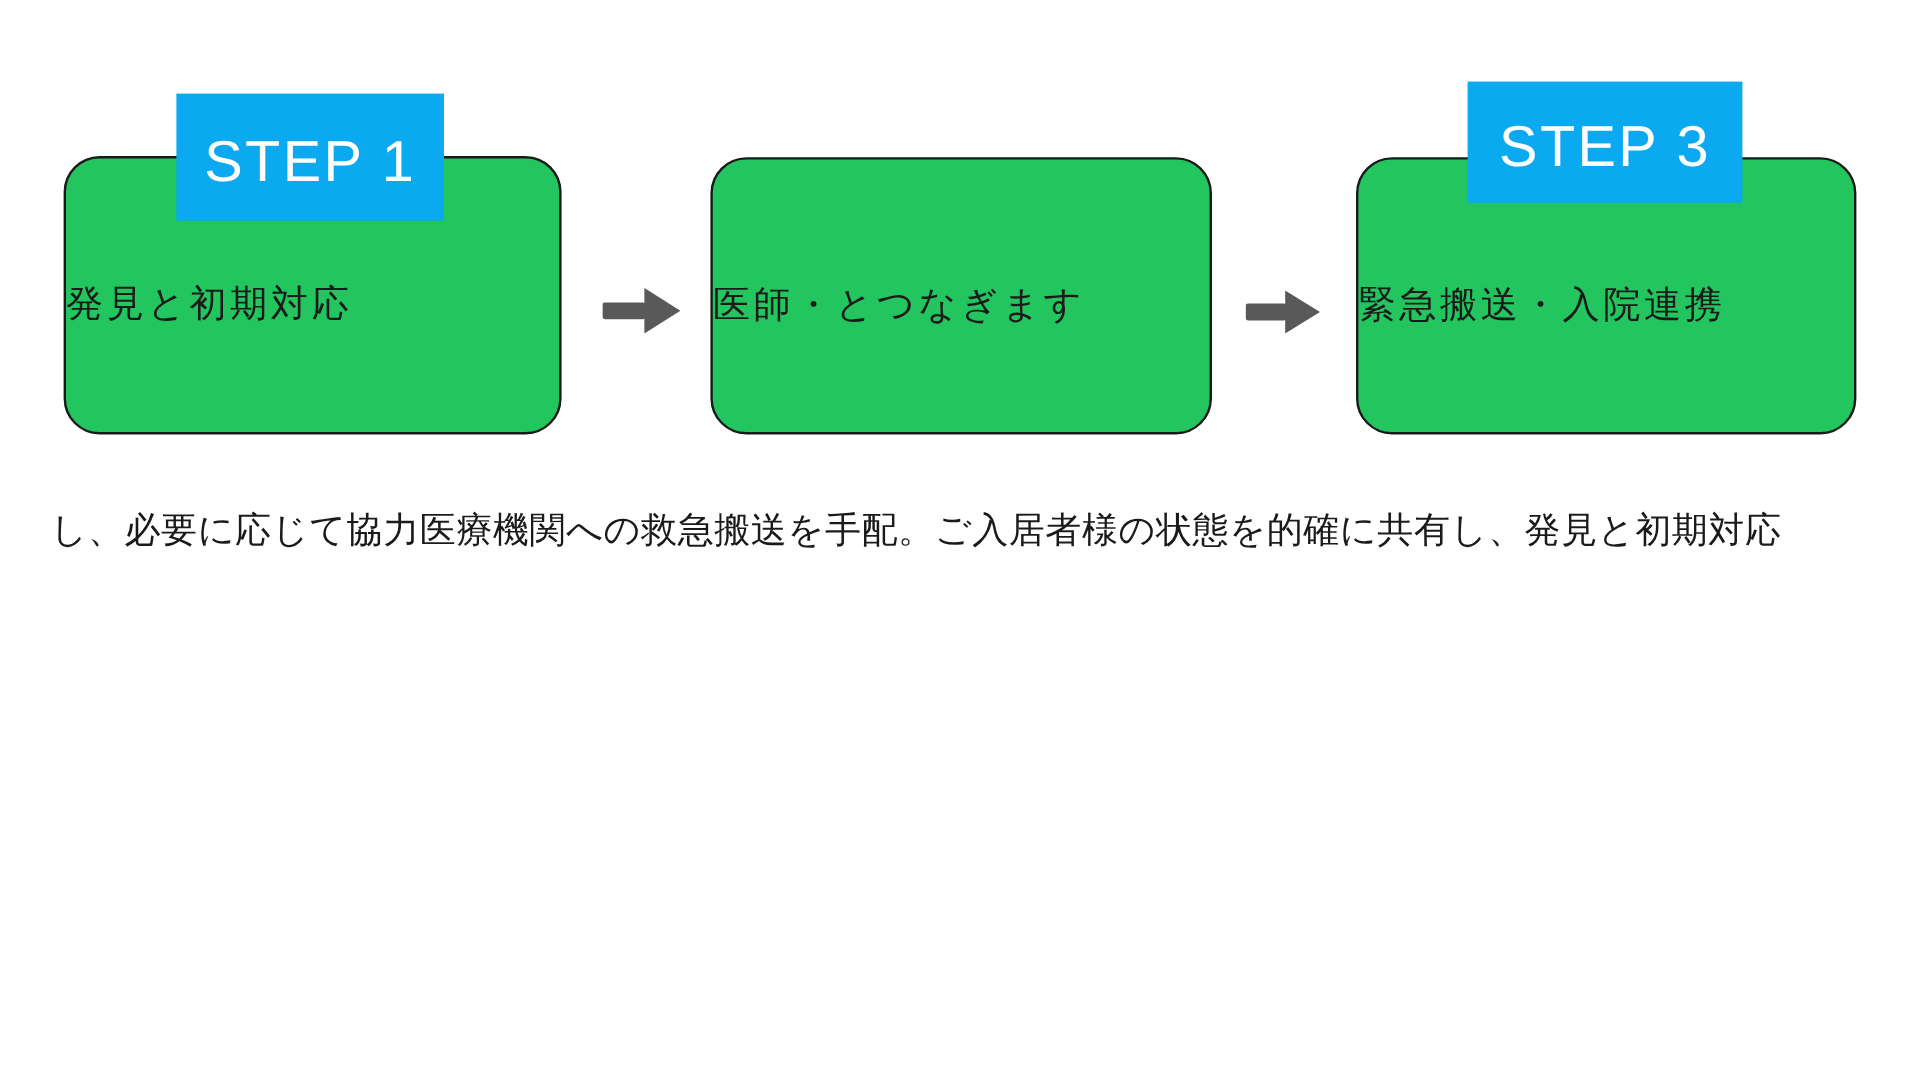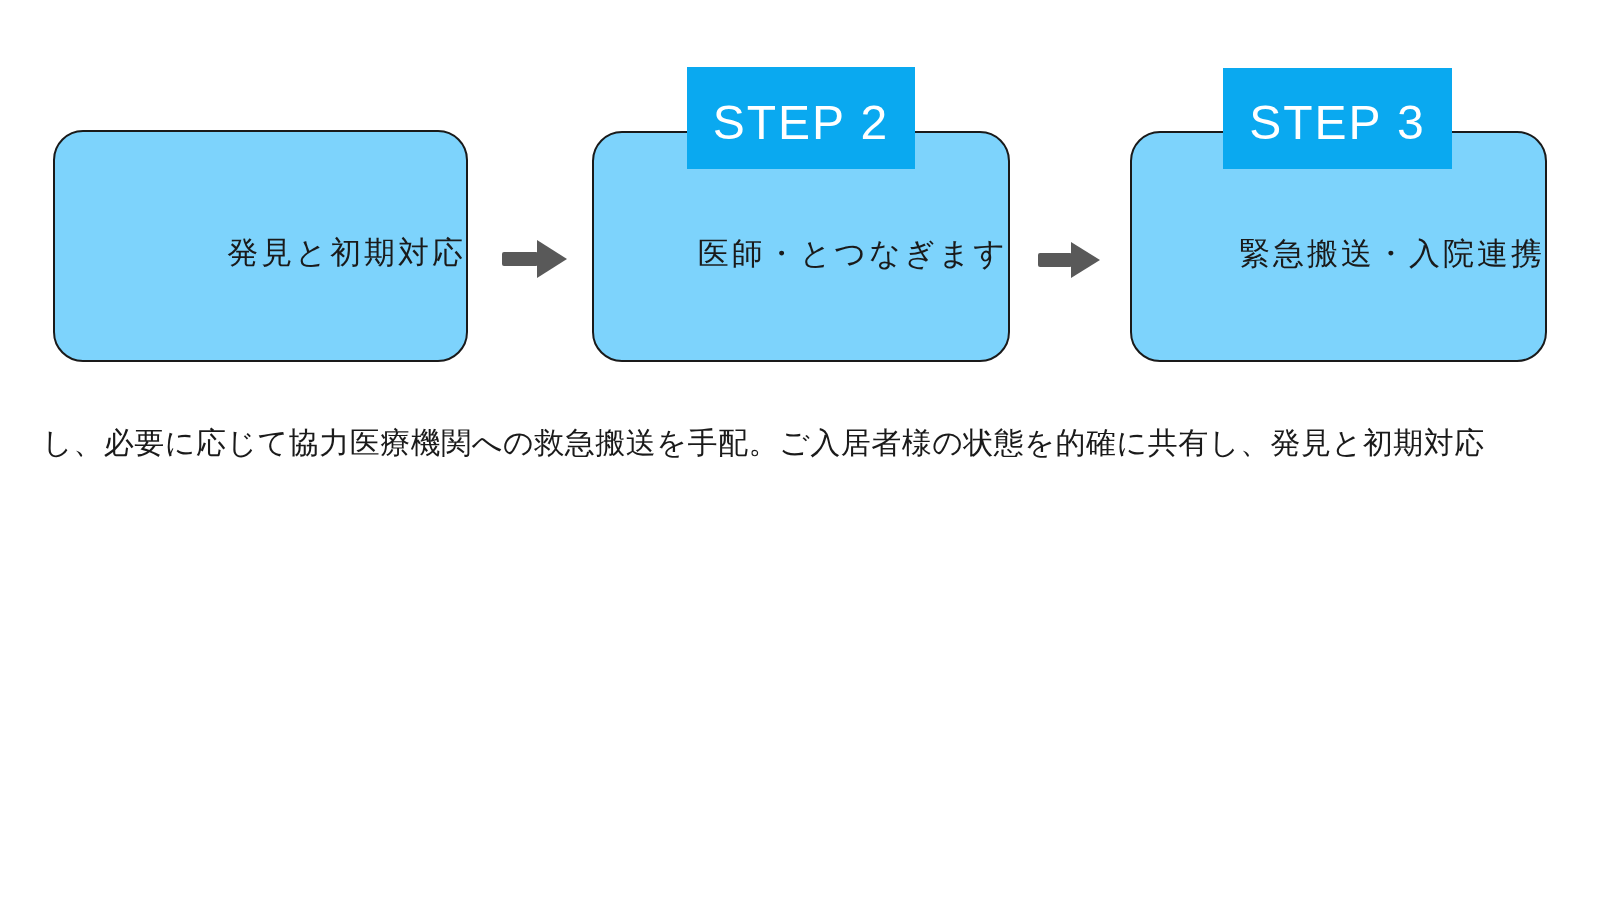--- a/index.html
+++ b/index.html
@@ -14,26 +14,26 @@
   .canvas {
     position: relative;
     width: 1600px;
     height: 900px;
     background: var(--bg);
     overflow: hidden;
     font-family: "Liberation Sans", sans-serif;
   }
   .flow-box {
     position: absolute;
-    background: #7dd3fc;
+    background: #22c55e;
     border: 2px solid var(--box-border);
     border-radius: 30px;
     display: flex;
     align-items: center;
-    justify-content: flex-end;
+    justify-content: flex-start;
   }
   .flow-box .box-label {
     font-family: "DejaVu Serif", "Liberation Serif", serif;
     font-size: 31px;
     letter-spacing: 3px;
     color: var(--text-color);
     padding-top: 14px;
     white-space: nowrap;
   }
   .step-badge {
@@ -80,33 +80,33 @@
   .arrow-2 { left: 1038px; top: 242px; }
 </style>
 </head>
 <body>
 
 <div class="canvas">
 
   <div class="flow-box box-1">
     <span class="box-label">発見と初期対応</span>
   </div>
+  <div class="step-badge badge-1">
+    <span class="badge-text">STEP 1</span>
+  </div>
 
   <div class="flow-arrow arrow-1">
     <svg width="65" height="38" viewBox="0 0 65 38" aria-hidden="true">
       <rect x="0" y="12" width="36" height="14" rx="2" fill="currentColor"></rect>
       <polygon points="35,0 65,19 35,38" fill="currentColor"></polygon>
     </svg>
   </div>
 
   <div class="flow-box box-2">
     <span class="box-label">医師・とつなぎます</span>
-  </div>
-  <div class="step-badge badge-2">
-    <span class="badge-text">STEP 2</span>
   </div>
 
   <div class="flow-arrow arrow-2">
     <svg width="62" height="36" viewBox="0 0 62 36" aria-hidden="true">
       <rect x="0" y="11" width="34" height="14" rx="2" fill="currentColor"></rect>
       <polygon points="33,0 62,18 33,36" fill="currentColor"></polygon>
     </svg>
   </div>
 
   <div class="flow-box box-3">

